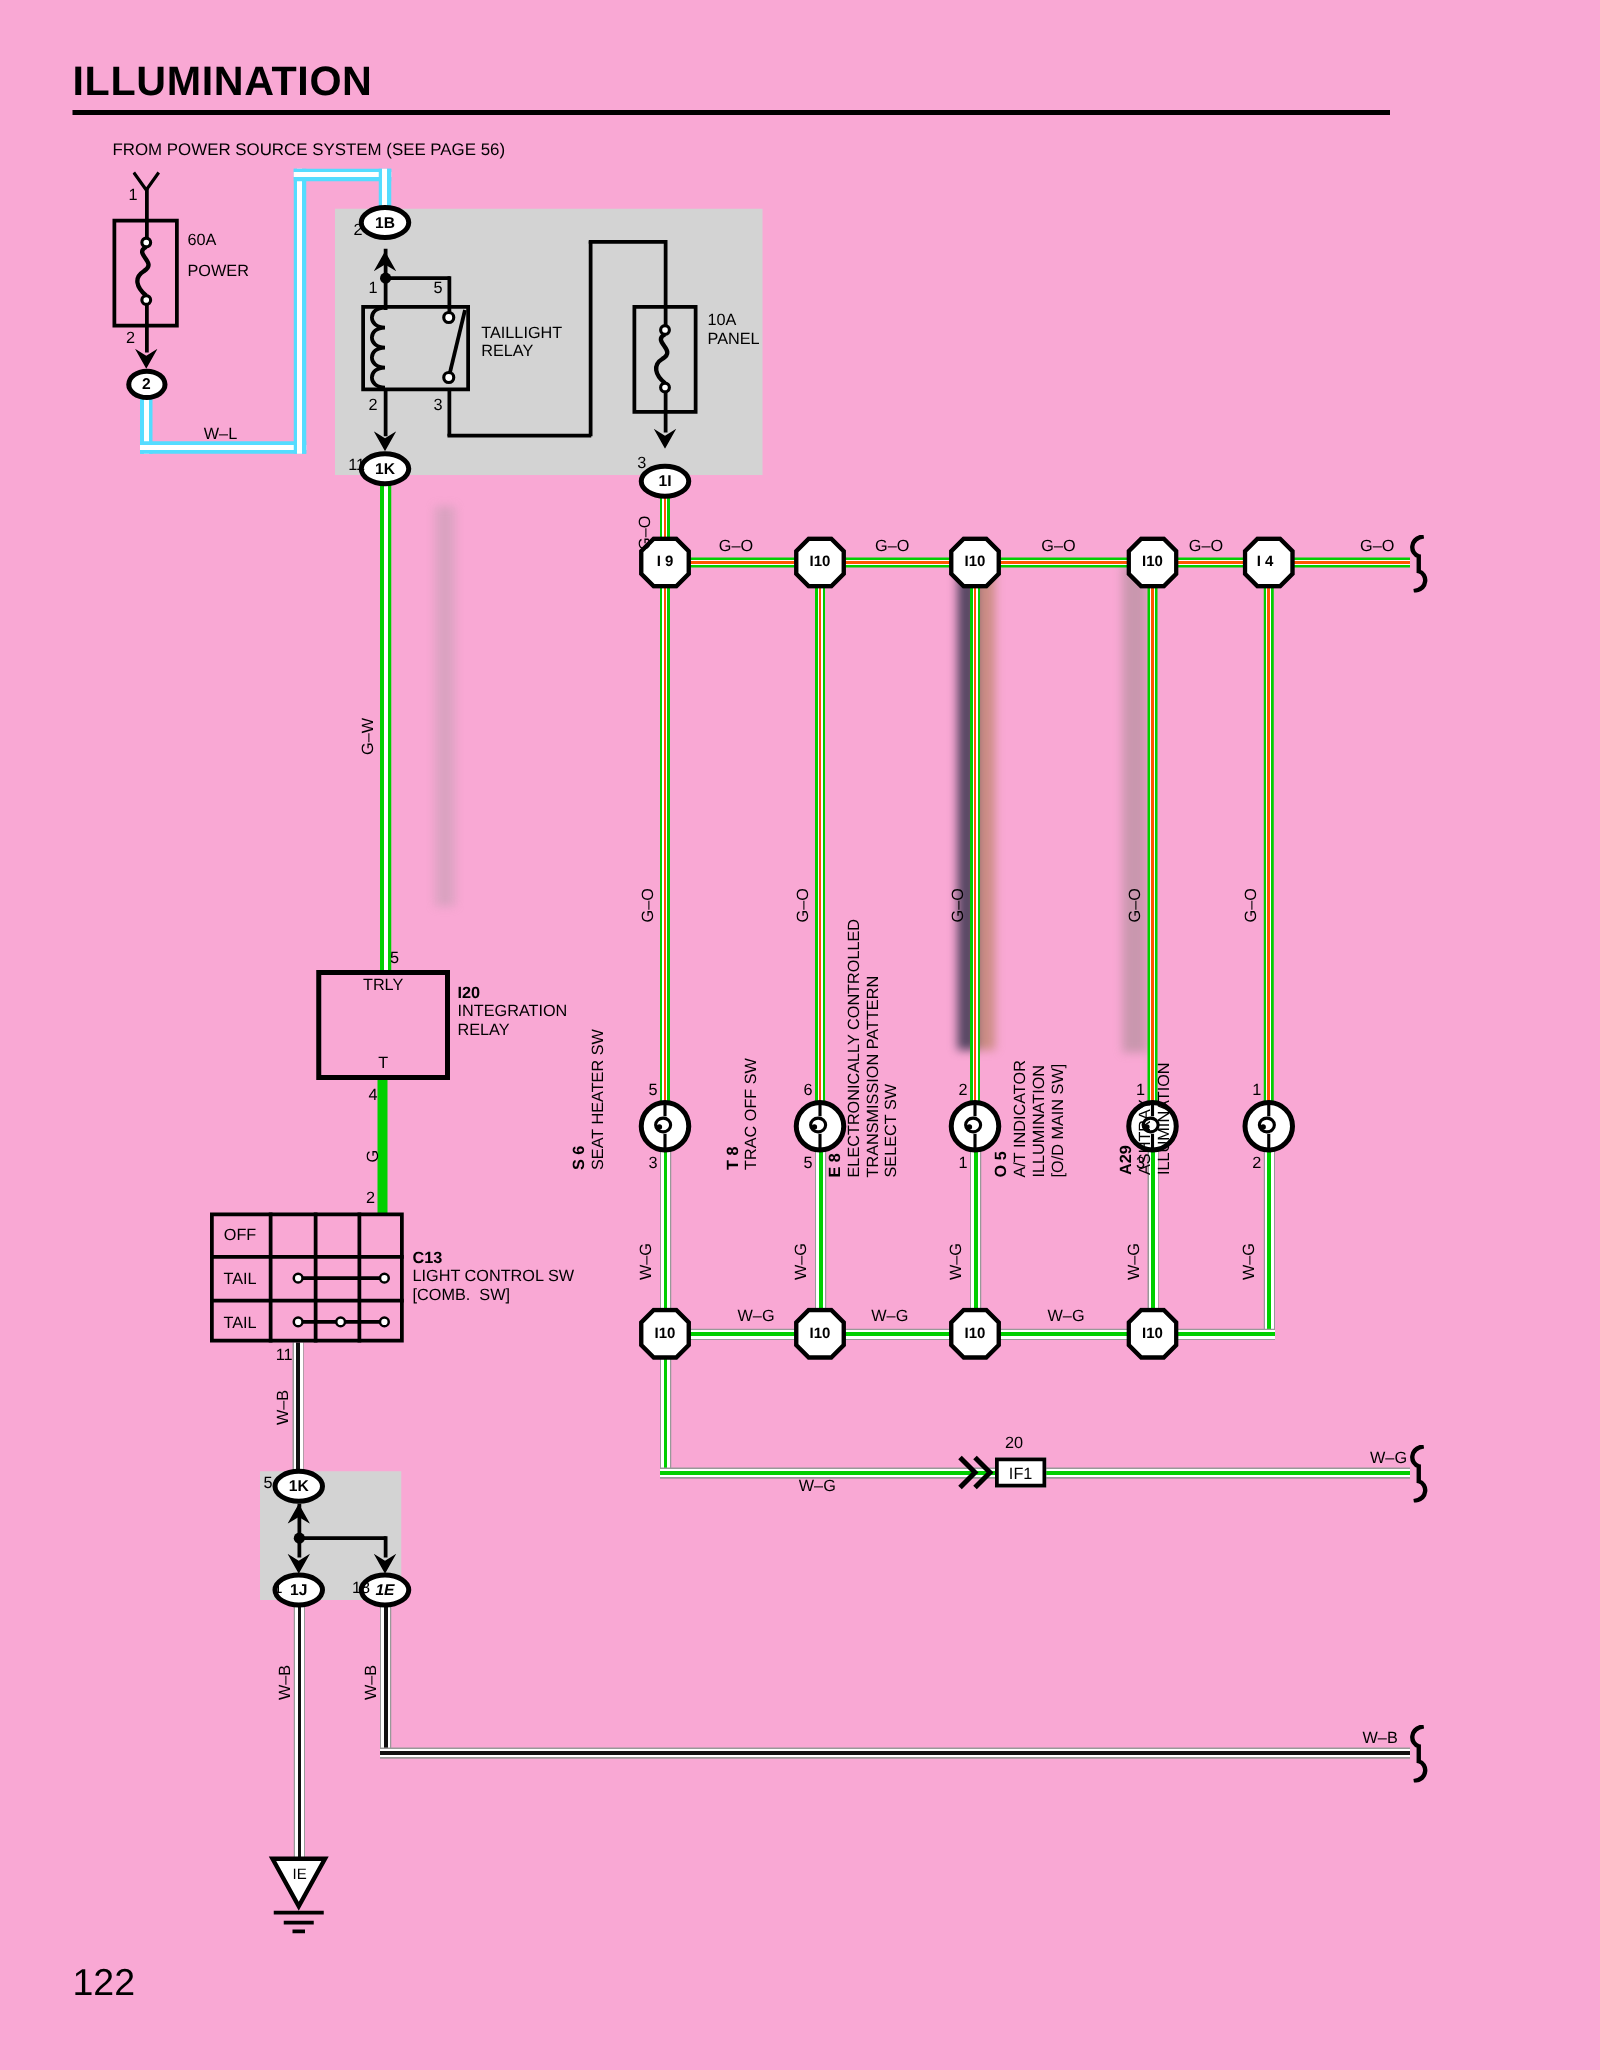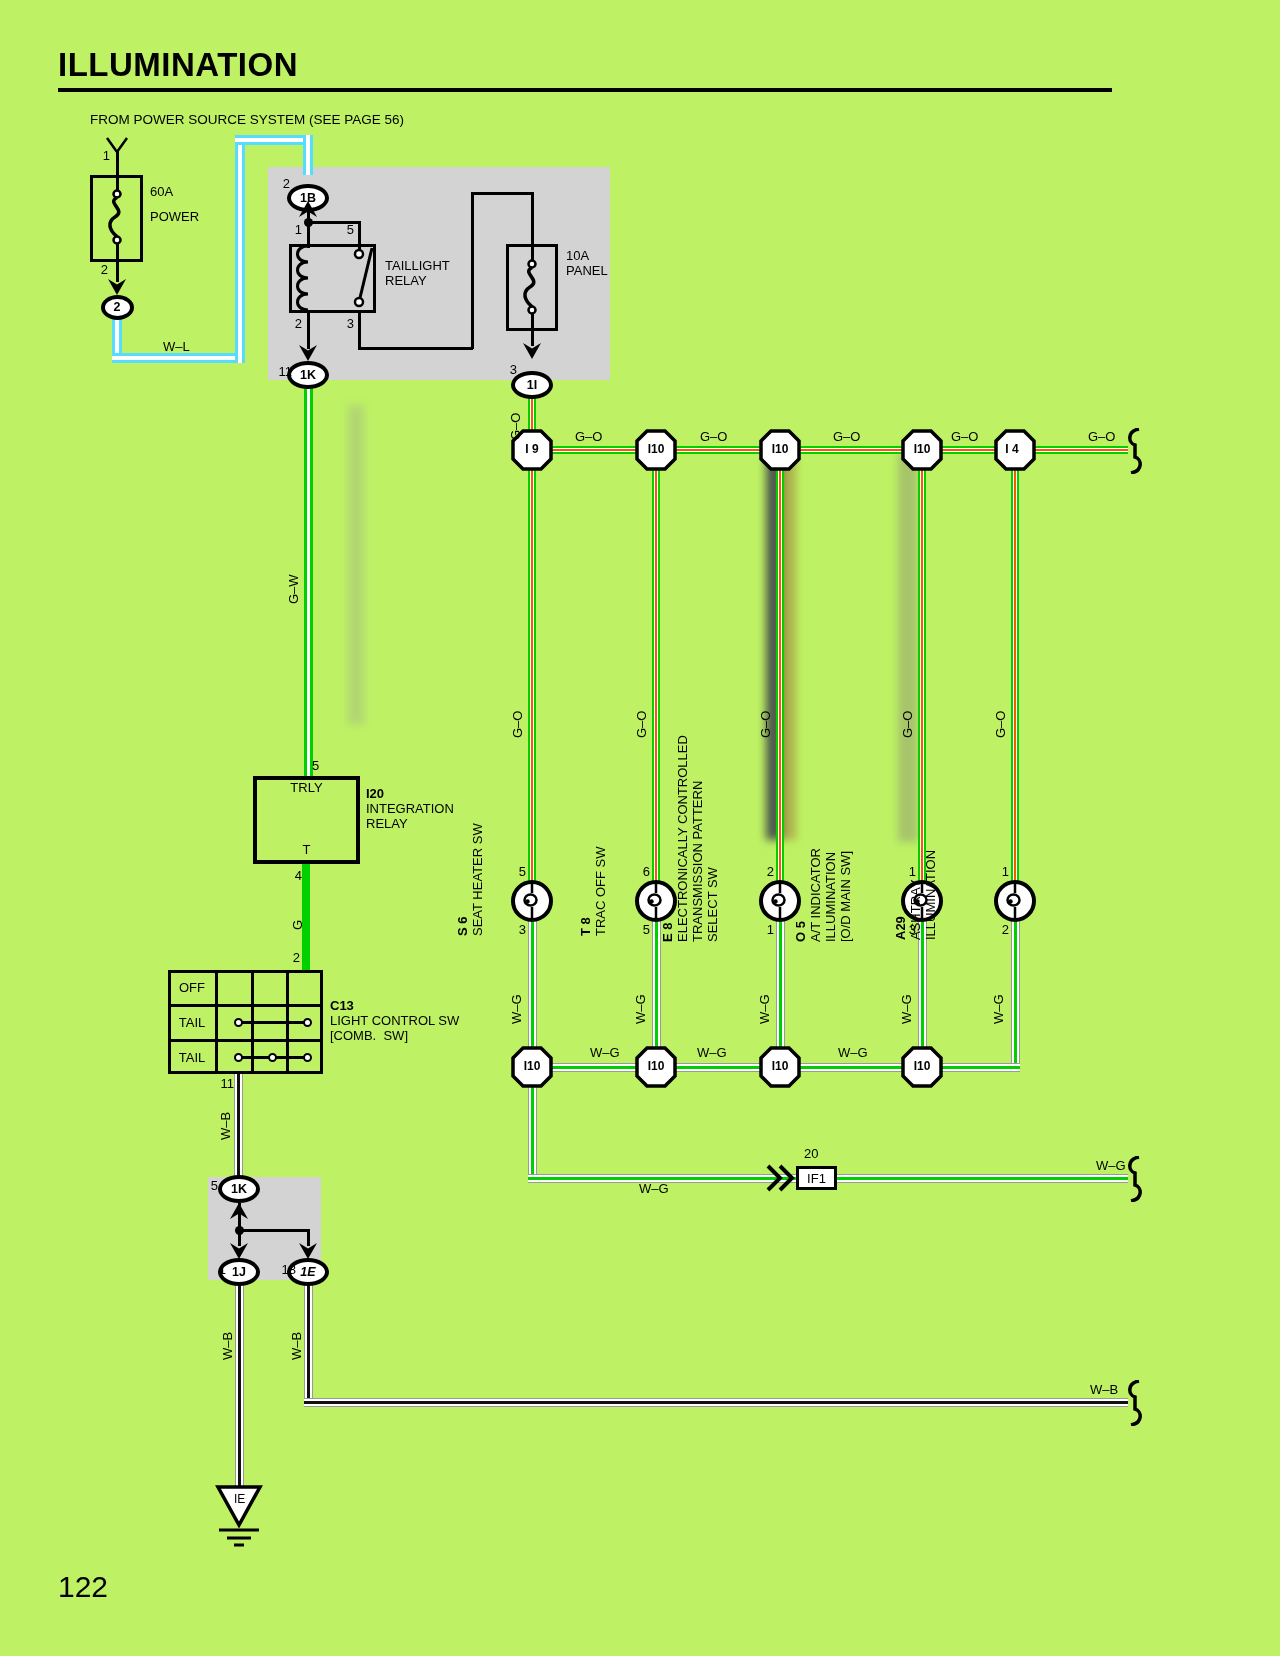--- a/index.html
+++ b/index.html
@@ -1,16 +1,16 @@
 <!DOCTYPE html>
 <html><head>
 <meta charset="utf-8">
 <style>
   html,body{margin:0;padding:0;background:#fff;}
-  #canvas{position:relative;width:1280px;height:1656px;background:#bef264;
+  #canvas{position:relative;width:1280px;height:1656px;background:#f9a8d4;
           font-family:"Liberation Sans",sans-serif;color:#000;overflow:hidden;}
   .abs{position:absolute;}
   .lbl{position:absolute;font-size:13px;line-height:15px;white-space:pre;}
   .rot{transform-origin:0 0;transform:rotate(-90deg);}
   .b{font-weight:bold;}
   .ra{transform:translateX(-100%);}
   .grayb{position:absolute;background:#d3d3d3;}
   .boxk{position:absolute;border:3.5px solid #000;background:transparent;box-sizing:border-box;}
   .oval{position:absolute;border:4px solid #000;background:#fff;border-radius:50%;
         display:flex;align-items:center;justify-content:center;font-size:12.5px;font-weight:bold;box-sizing:border-box;}
@@ -223,21 +223,21 @@
       <div class="octl" style="left: 635px; top: 1059px; width: 42px;">I10</div>
       <div class="abs" style="left: 759px; top: 1046px;"><svg width="42" height="42">
           <polygon points="12,2 30,2 40,12 40,30 30,40 12,40 2,30 2,12" fill="#fff" stroke="#000" stroke-width="3.5"></polygon>
         </svg></div>
       <div class="octl" style="left: 759px; top: 1059px; width: 42px;">I10</div>
       <div class="abs" style="left: 901px; top: 1046px;"><svg width="42" height="42">
           <polygon points="12,2 30,2 40,12 40,30 30,40 12,40 2,30 2,12" fill="#fff" stroke="#000" stroke-width="3.5"></polygon>
         </svg></div>
       <div class="octl" style="left: 901px; top: 1059px; width: 42px;">I10</div>
       <div class="oval" style="left: 100.5px; top: 294.5px; width: 33px; height: 25px;">2</div>
-      <div class="oval" style="left: 287px; top: 184px; width: 42px; height: 28px;">1B</div>
+      <div class="oval" style="left: 287px; top: 164px; width: 42px; height: 28px;">1B</div>
       <div class="oval" style="left: 287px; top: 361px; width: 42px; height: 28px;">1K</div>
       <div class="oval" style="left: 511px; top: 371px; width: 42px; height: 28px;">1I</div>
       <div class="oval" style="left: 218px; top: 1175px; width: 42px; height: 28px;">1K</div>
       <div class="oval" style="left: 218px; top: 1258px; width: 42px; height: 28px;">1J</div>
       <div class="oval" style="left: 287px; top: 1258px; width: 42px; height: 28px; font-style: italic;">1E</div>
       <div class="abs" style="left: 509px; top: 878px;"><svg width="46" height="46">
           <circle cx="23" cy="23" r="19" fill="#fff" stroke="#000" stroke-width="4"></circle>
           <line x1="23" y1="5" x2="23" y2="15" stroke="#000" stroke-width="2.5"></line>
           <ellipse cx="21.5" cy="22" rx="6" ry="5.5" fill="none" stroke="#000" stroke-width="2.5"></ellipse>
           <circle cx="18.5" cy="23.5" r="2.2" fill="#000"></circle>

